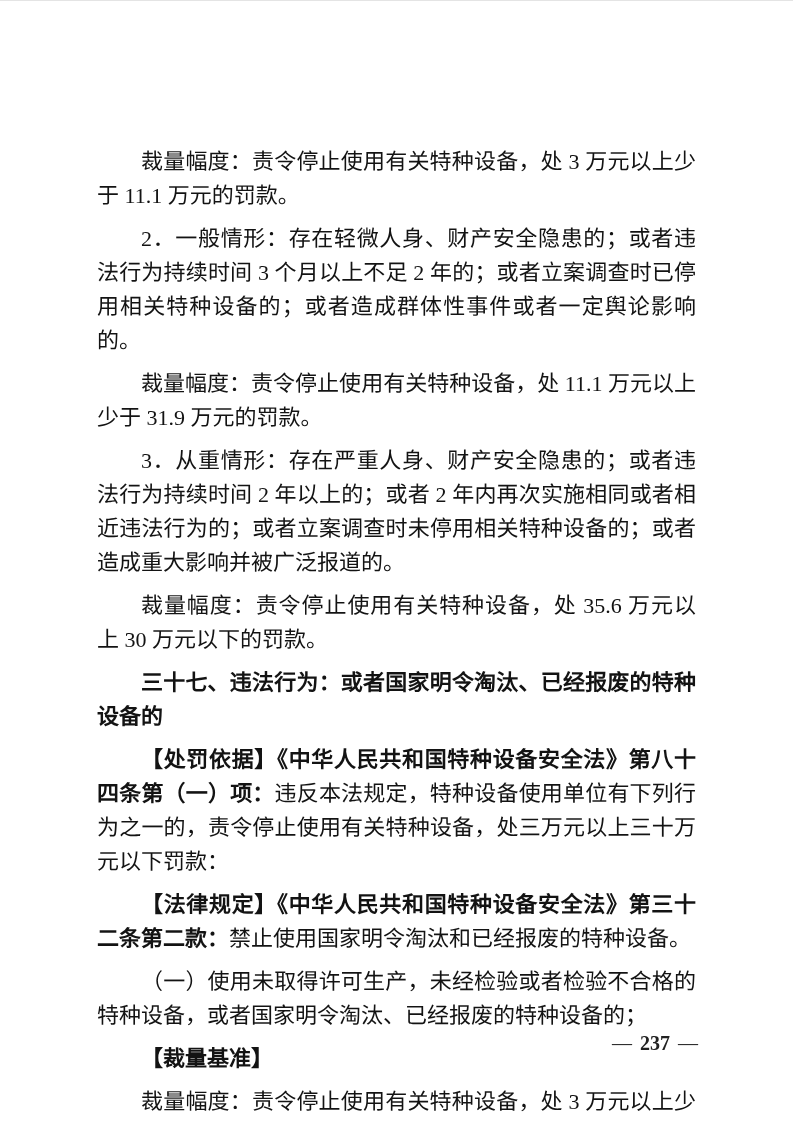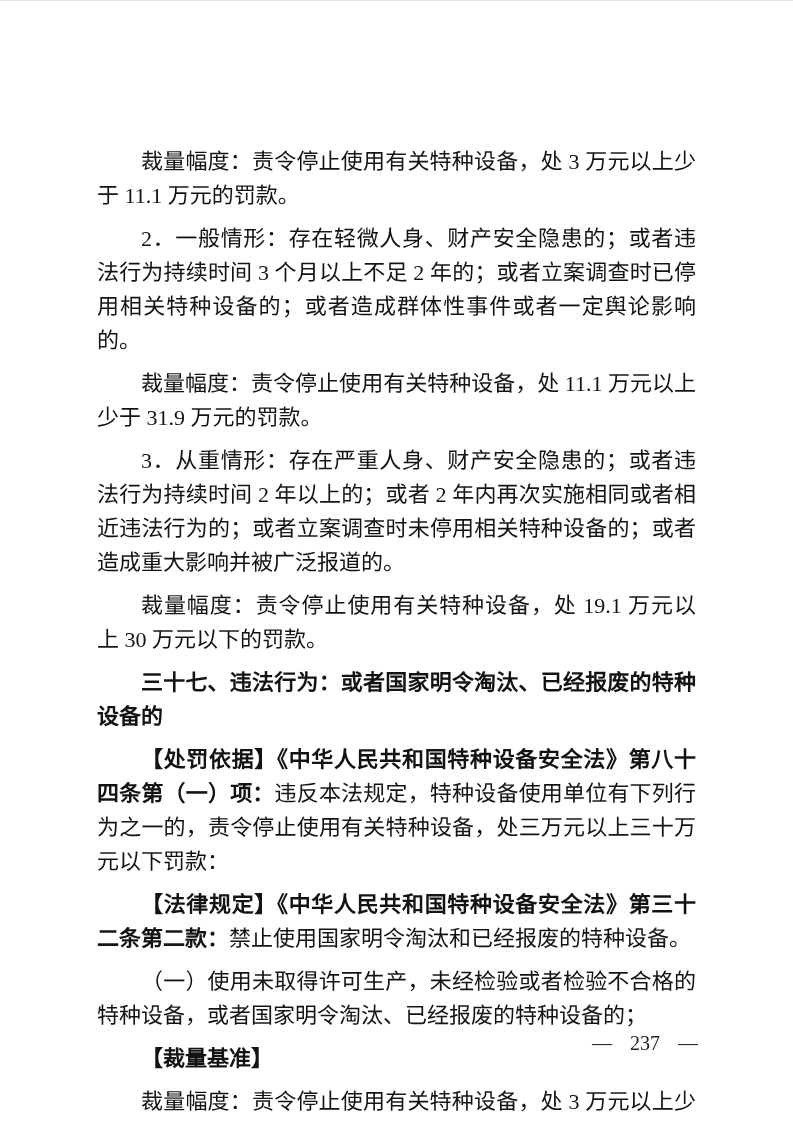--- a/index.html
+++ b/index.html
@@ -46,39 +46,40 @@
   .footer {
     position: absolute;
     top: 1031px;
     right: 95px;
     font-size: 20px;
     line-height: 24px;
     color: #222222;
     font-family: "Liberation Serif", "DejaVu Serif", serif;
   }
   .footer .num {
-    margin: 0 18px;
+    margin: 0 8px;
+    font-weight: bold;
   }
 </style>
 </head>
 <body>
 
 <div class="page-edge-top"></div>
 
 <main class="content">
 
   <p class="para">裁量幅度：责令停止使用有关特种设备，处 3 万元以上少于 11.1 万元的罚款。</p>
 
   <p class="para">2．一般情形：存在轻微人身、财产安全隐患的；或者违法行为持续时间 3 个月以上不足 2 年的；或者立案调查时已停用相关特种设备的；或者造成群体性事件或者一定舆论影响的。</p>
 
   <p class="para">裁量幅度：责令停止使用有关特种设备，处 11.1 万元以上少于 31.9 万元的罚款。</p>
 
   <p class="para">3．从重情形：存在严重人身、财产安全隐患的；或者违法行为持续时间 2 年以上的；或者 2 年内再次实施相同或者相近违法行为的；或者立案调查时未停用相关特种设备的；或者造成重大影响并被广泛报道的。</p>
 
-  <p class="para">裁量幅度：责令停止使用有关特种设备，处 19.1 万元以上 30 万元以下的罚款。</p>
+  <p class="para">裁量幅度：责令停止使用有关特种设备，处 35.6 万元以上 30 万元以下的罚款。</p>
 
   <p class="para section-heading">三十七、违法行为：或者国家明令淘汰、已经报废的特种设备的</p>
 
   <p class="para"><span class="lead">【处罚依据】《中华人民共和国特种设备安全法》第八十四条第（一）项：</span><span>违反本法规定，特种设备使用单位有下列行为之一的，责令停止使用有关特种设备，处三万元以上三十万元以下罚款：</span></p>
 
   <p class="para"><span class="lead">【法律规定】《中华人民共和国特种设备安全法》第三十二条第二款：</span><span>禁止使用国家明令淘汰和已经报废的特种设备。</span></p>
 
   <p class="para">（一）使用未取得许可生产，未经检验或者检验不合格的特种设备，或者国家明令淘汰、已经报废的特种设备的；</p>
 
   <p class="para subheading">【裁量基准】</p>

